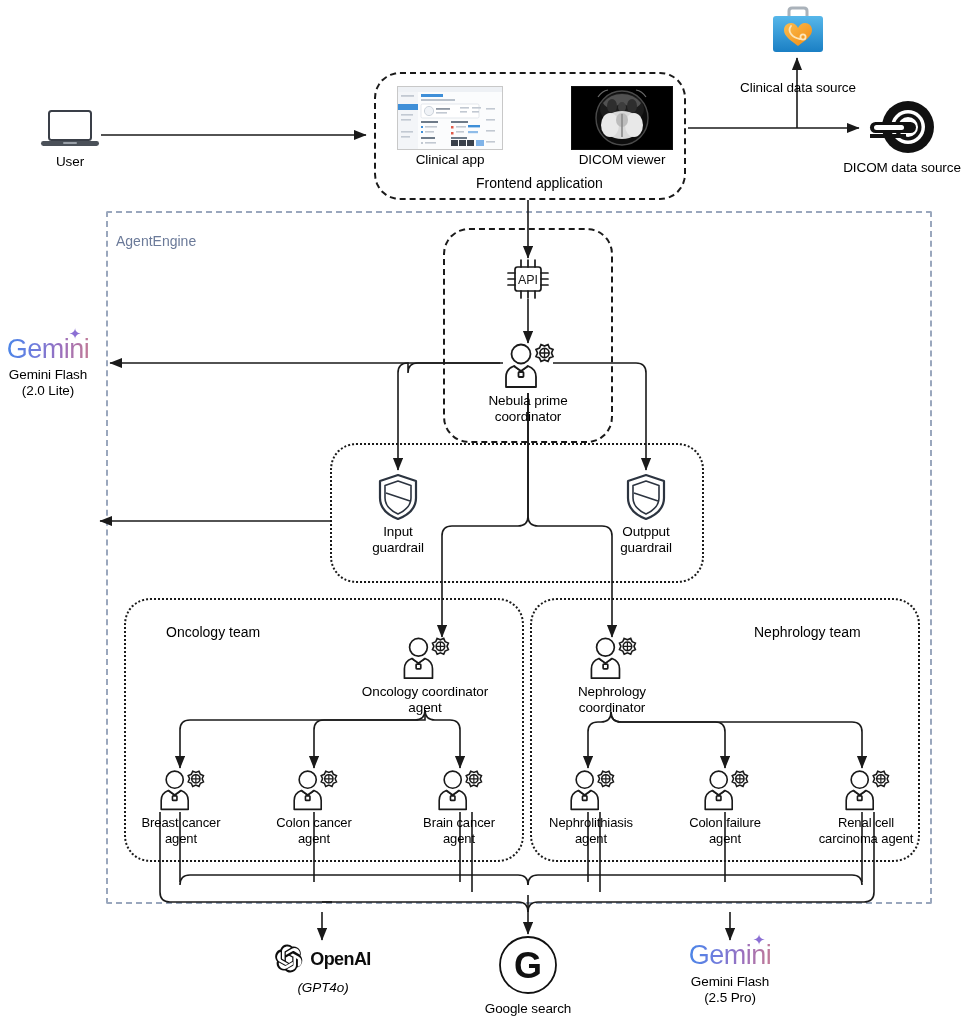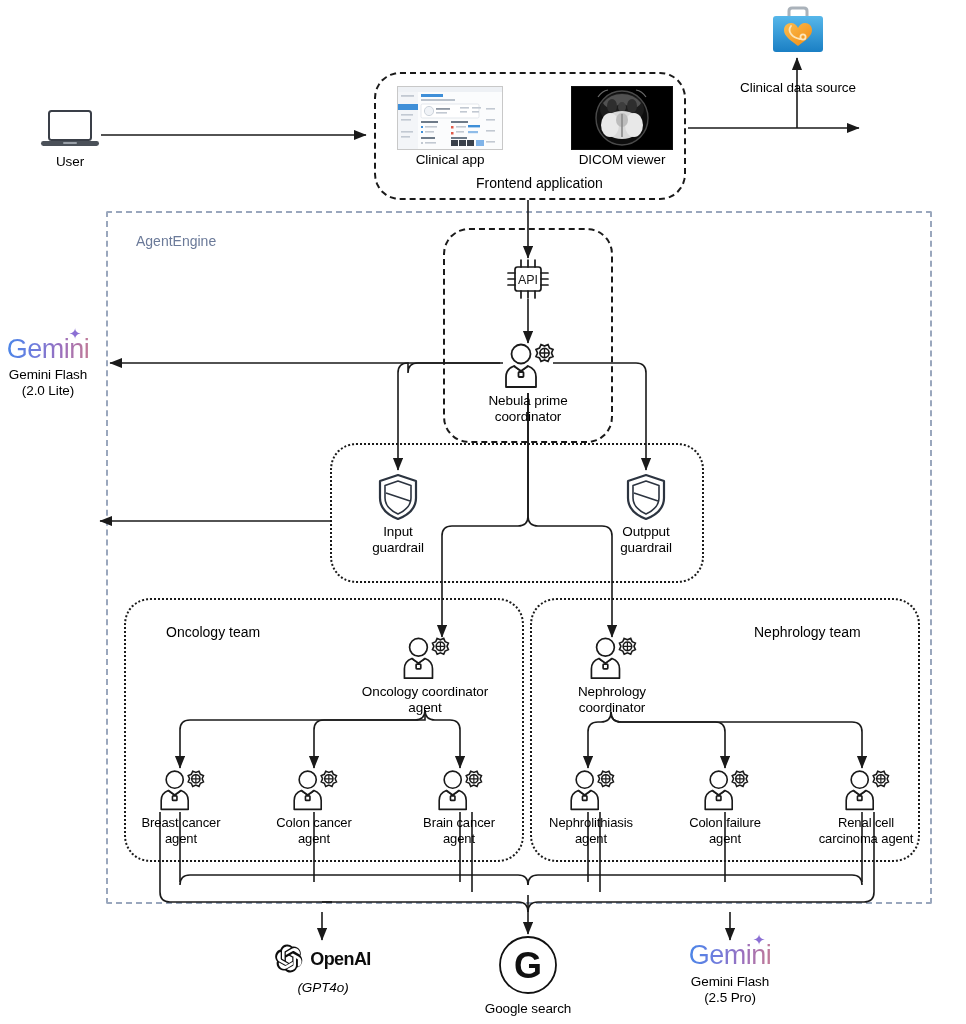--- a/index.html
+++ b/index.html
@@ -113,21 +113,21 @@
   }
 </style>
 </head>
 <body>
 
 <div id="canvas">
 
   <div class="layer-groups">
 
     <div class="group grp-agentengine" style="left:106px; top:211px; width:826px; height:693px;"></div>
-    <div class="group-label label-agentengine" style="left:116px; top:233px;margin-left:20px;">AgentEngine</div>
+    <div class="group-label label-agentengine" style="left:116px; top:233px;">AgentEngine</div>
 
     <div class="group grp-dashed-round" style="left:374px; top:72px; width:312px; height:128px;"></div>
     <div class="group-label label-team" style="left:476px; top:175px;">Frontend application</div>
 
     <div class="group grp-dashed-round" style="left:443px; top:228px; width:170px; height:215px;"></div>
 
     <div class="group grp-dotted" style="left:330px; top:443px; width:374px; height:140px;"></div>
 
     <div class="group grp-dotted" style="left:124px; top:598px; width:400px; height:264px;"></div>
     <div class="group-label label-team" style="left:166px; top:624px;">Oncology team</div>
@@ -342,20 +342,35 @@
           <path d="M31,40 C23,34 17,30 17,24 C17,20 20,17 24,17
                    C27,17 30,19 31,22 C32,19 35,17 38,17
                    C42,17 45,20 45,24 C45,30 39,34 31,40 z" fill="url(#heartG)"></path>
           <path d="M24,20 Q21,24 24,28 Q27,32 33,33" fill="none" stroke="#fde5b8" stroke-width="1.8" stroke-linecap="round"></path>
           <circle cx="36" cy="31" r="2.6" fill="none" stroke="#fde5b8" stroke-width="1.8"></circle>
         </svg>
       </span>
       <div class="node-caption" style="margin-top:20px;">Clinical data source</div>
     </div>
 
+    <div class="node" style="left:838px; top:96px; width:128px;">
+      <span class="icon-wrap">
+        <svg width="68" height="62" viewBox="0 0 68 62">
+          <circle cx="40" cy="31" r="26" fill="#111111"></circle>
+          <circle cx="40" cy="31" r="17" fill="#ffffff"></circle>
+          <circle cx="40" cy="31" r="13.5" fill="#111111"></circle>
+          <circle cx="40" cy="31" r="10" fill="#ffffff"></circle>
+          <rect x="2" y="26" width="46" height="11" rx="5.5" fill="#111111"></rect>
+          <rect x="6" y="29" width="30" height="5" rx="2.5" fill="#ffffff"></rect>
+          <circle cx="42" cy="31.5" r="4.4" fill="#111111"></circle>
+          <rect x="2" y="38" width="36" height="4" fill="#111111"></rect>
+        </svg>
+      </span>
+      <div class="node-caption">DICOM data source</div>
+    </div>
 
     <div class="node" style="left:498px; top:256px; width:60px;">
       <span class="icon-wrap">
         <svg width="56" height="46" viewBox="0 0 56 46">
           <g stroke="#1a1a1a" stroke-width="1.7" fill="none" stroke-linecap="round">
             <rect x="15" y="11" width="26" height="24" rx="2.5" fill="#ffffff"></rect>
             <path d="M21,11 L21,4 M28,11 L28,4 M35,11 L35,4"></path>
             <path d="M21,35 L21,42 M28,35 L28,42 M35,35 L35,42"></path>
             <path d="M15,17 L8,17 M15,23 L8,23 M15,29 L8,29"></path>
             <path d="M41,17 L48,17 M41,23 L48,23 M41,29 L48,29"></path>

